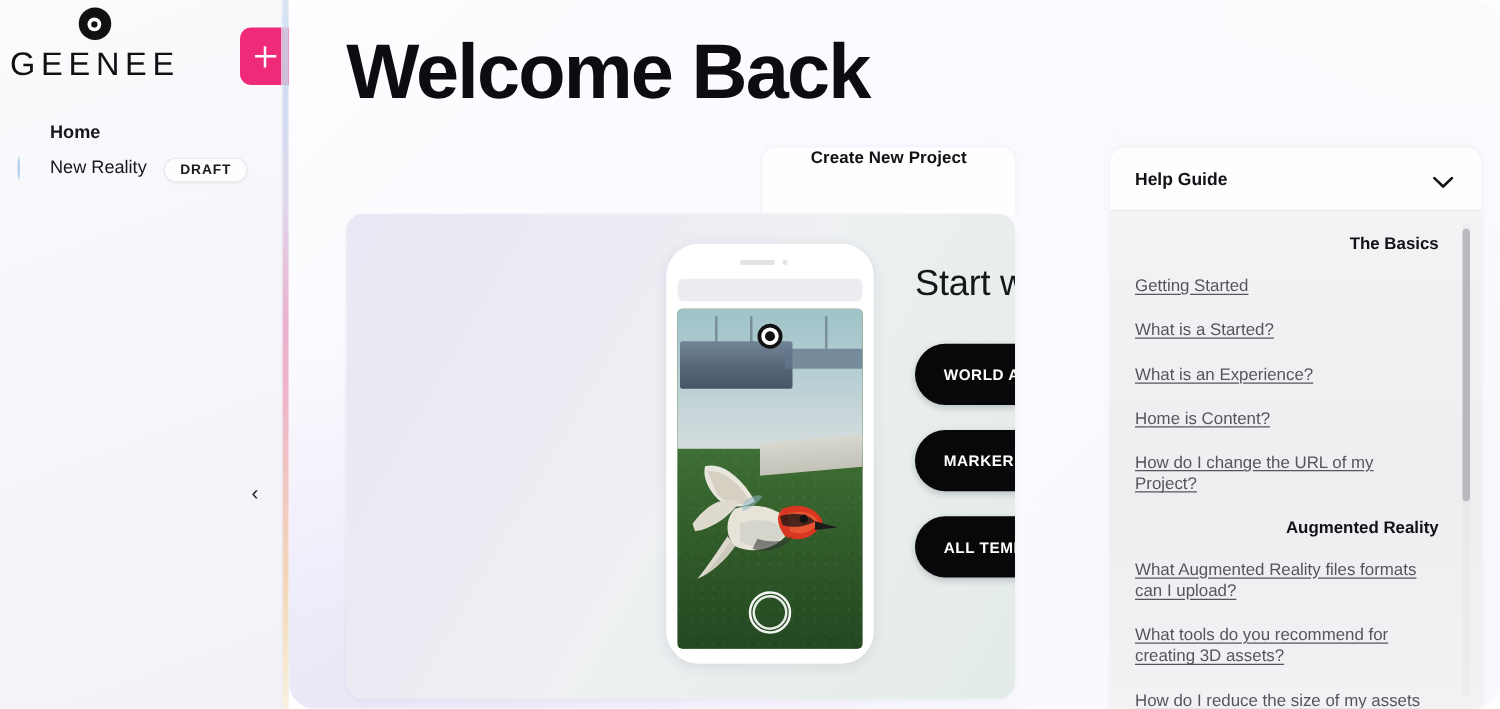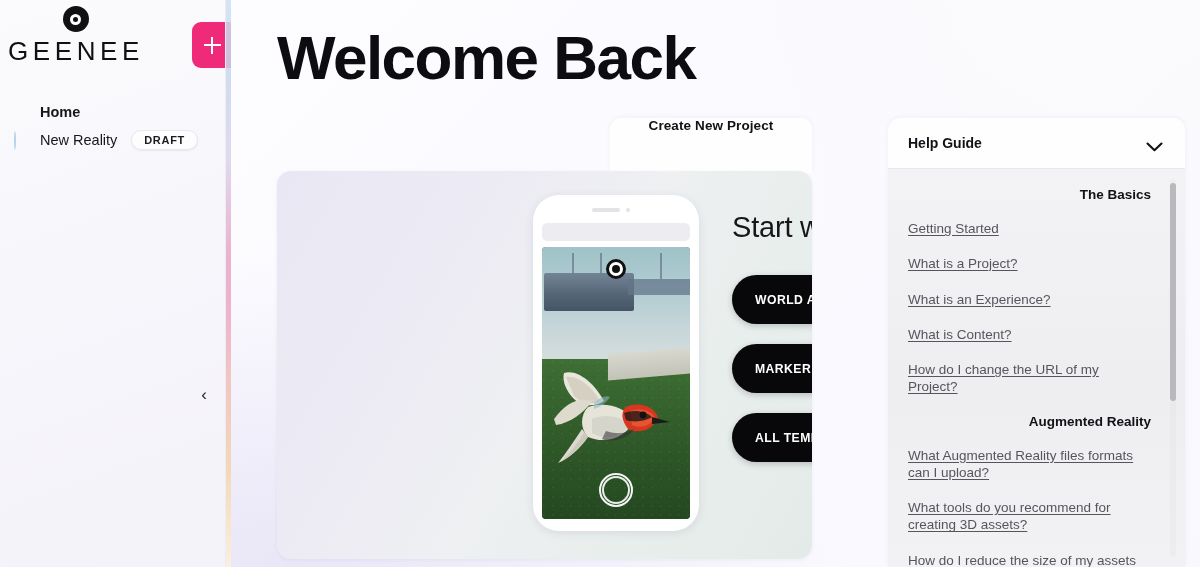--- a/index.html
+++ b/index.html
@@ -109,21 +109,20 @@
     content: "";
     position: absolute;
     background: #fff;
   }
   .add-btn .plus::before { left: 0; top: 7.5px; width: 17px; height: 2px; }
   .add-btn .plus::after  { top: 0; left: 7.5px; height: 17px; width: 2px; }
 
   .nav { position: absolute; left: 0; top: 98px; width: 231px; }
   .nav-item {
     display: flex;
-    align-items: center;
     height: 28px;
     padding: 0 14px 0 14px;
     cursor: pointer;
     position: relative;
   }
   .nav-icon { flex: 0 0 16px; width: 16px; height: 16px; margin-right: 10px; display:block; }
   .home-shape {
     width: 14px; height: 16px;
     background: #c159c4;
     border-radius: 7px 7px 2px 2px;
@@ -166,20 +165,21 @@
   
   .main {
     position: relative;
     flex: 1 1 auto;
     height: 567px;
     background:
       radial-gradient(900px 500px at 6% 100%, #e9e6f7 0%, rgba(233,230,247,0) 62%),
       radial-gradient(700px 420px at 96% 0%, #fbfbfd 0%, rgba(251,251,253,0) 70%),
       linear-gradient(135deg, #fdfdff 0%, #fafaff 40%, #f9f8fe 100%);
     overflow: hidden;
+    border-radius: 21px;
   }
 
   .welcome-title {
     position: absolute;
     left: 46px; top: 22px;
     font-size: 62px;
     font-weight: 700;
     letter-spacing: -1.5px;
     color: #0d0d11;
     line-height: 1.15;
@@ -542,23 +542,23 @@
           <svg width="17" height="10" viewBox="0 0 17 10" fill="none">
             <path d="M1.5 1.5L8.5 8.2L15.5 1.5" stroke="#111116" stroke-width="2.1" stroke-linecap="round" stroke-linejoin="round"></path>
           </svg>
         </span>
       </div>
 
       <div class="help-body">
 
         <div class="help-group-title">The Basics</div>
         <a class="help-link">Getting Started</a>
-        <a class="help-link">What is a Project?</a>
+        <a class="help-link">What is a Started?</a>
         <a class="help-link">What is an Experience?</a>
-        <a class="help-link">What is Content?</a>
+        <a class="help-link">Home is Content?</a>
         <a class="help-link">How do I change the URL of my Project?</a>
 
         <div class="help-group-title">Augmented Reality</div>
         <a class="help-link">What Augmented Reality files formats can I upload?</a>
         <a class="help-link">What tools do you recommend for creating 3D assets?</a>
         <a class="help-link">How do I reduce the size of my assets for WebAR?</a>
 
         <div class="help-scrollbar">
           <div class="help-thumb"></div>
         </div>

